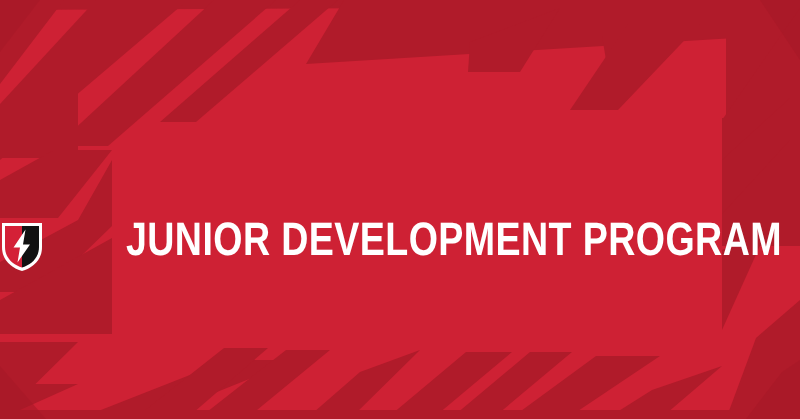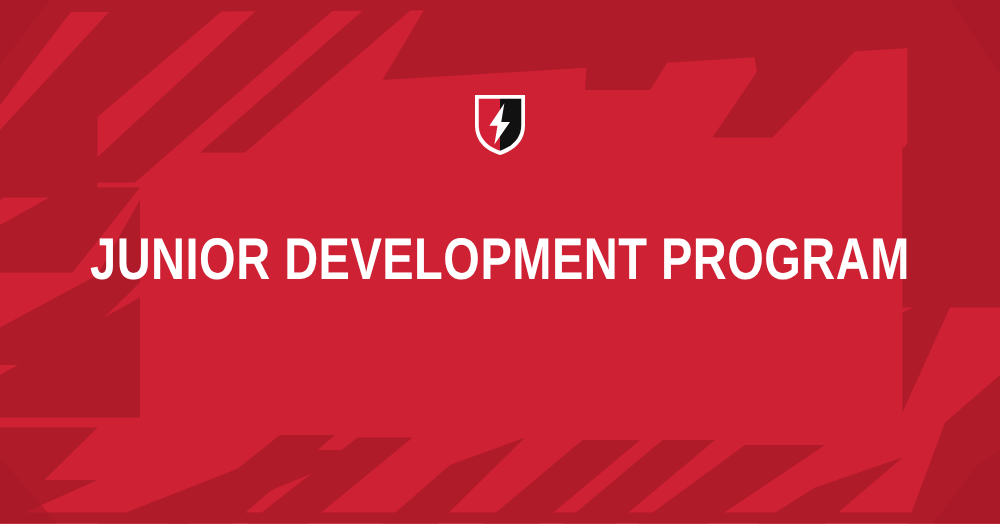--- a/index.html
+++ b/index.html
@@ -23,21 +23,21 @@
     width: 800px;
     height: 419px;
     display: block;
   }
 
   
   .content {
     position: absolute;
     inset: 0;
     display: flex;
-    flex-direction: column;
+    flex-direction: row;
     align-items: center;
     z-index: 5;
   }
 
   .logo-wrap {
     margin-top: 74px;
     width: 44px;
     height: 52px;
     display: block;
   }

